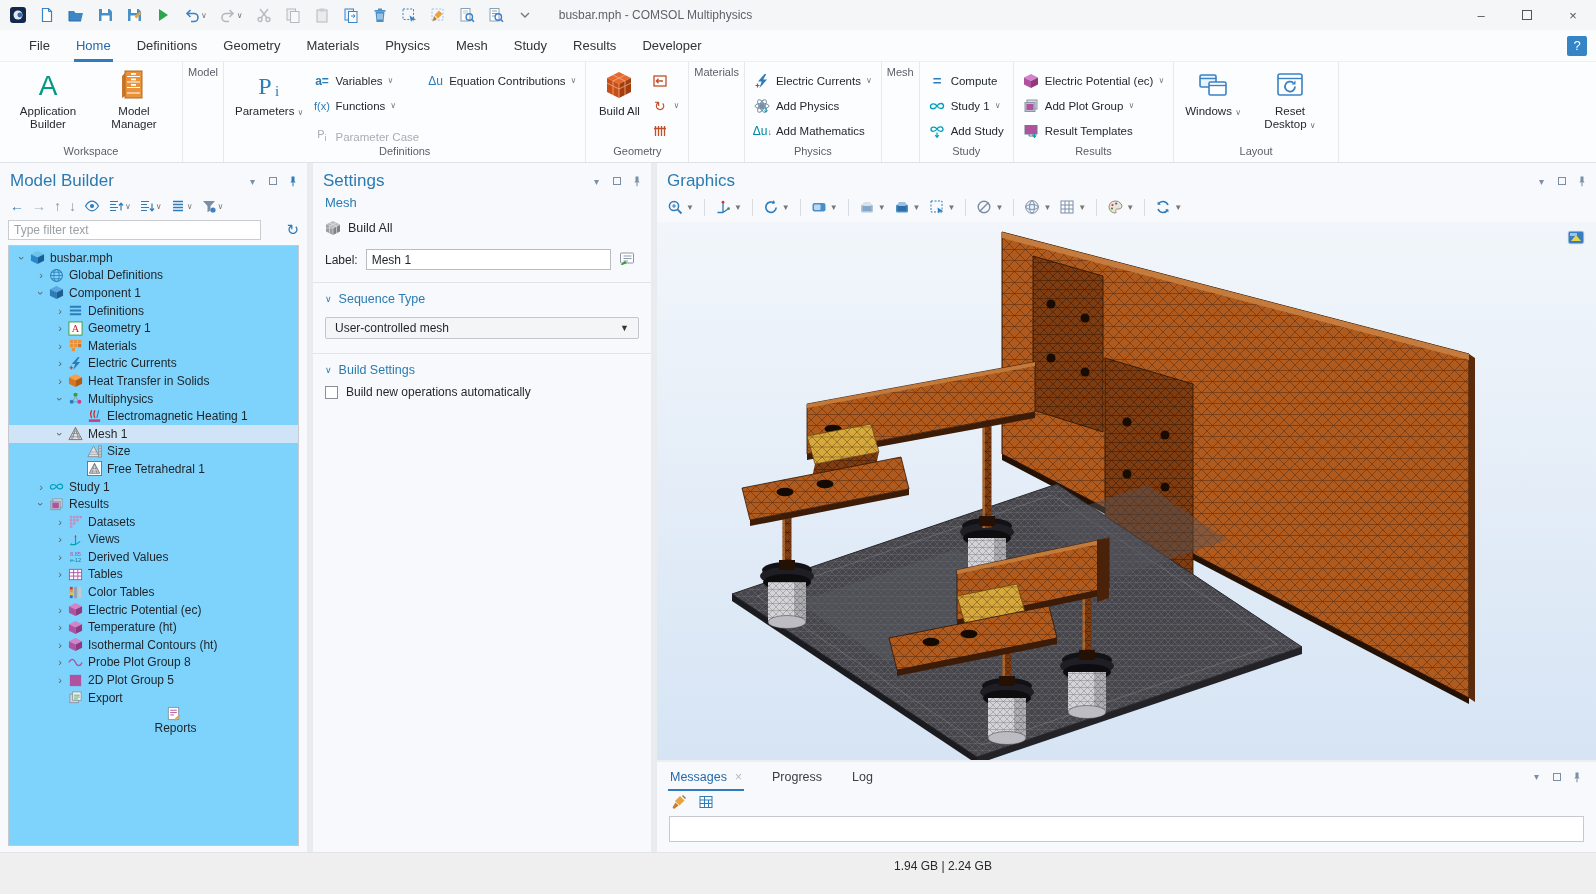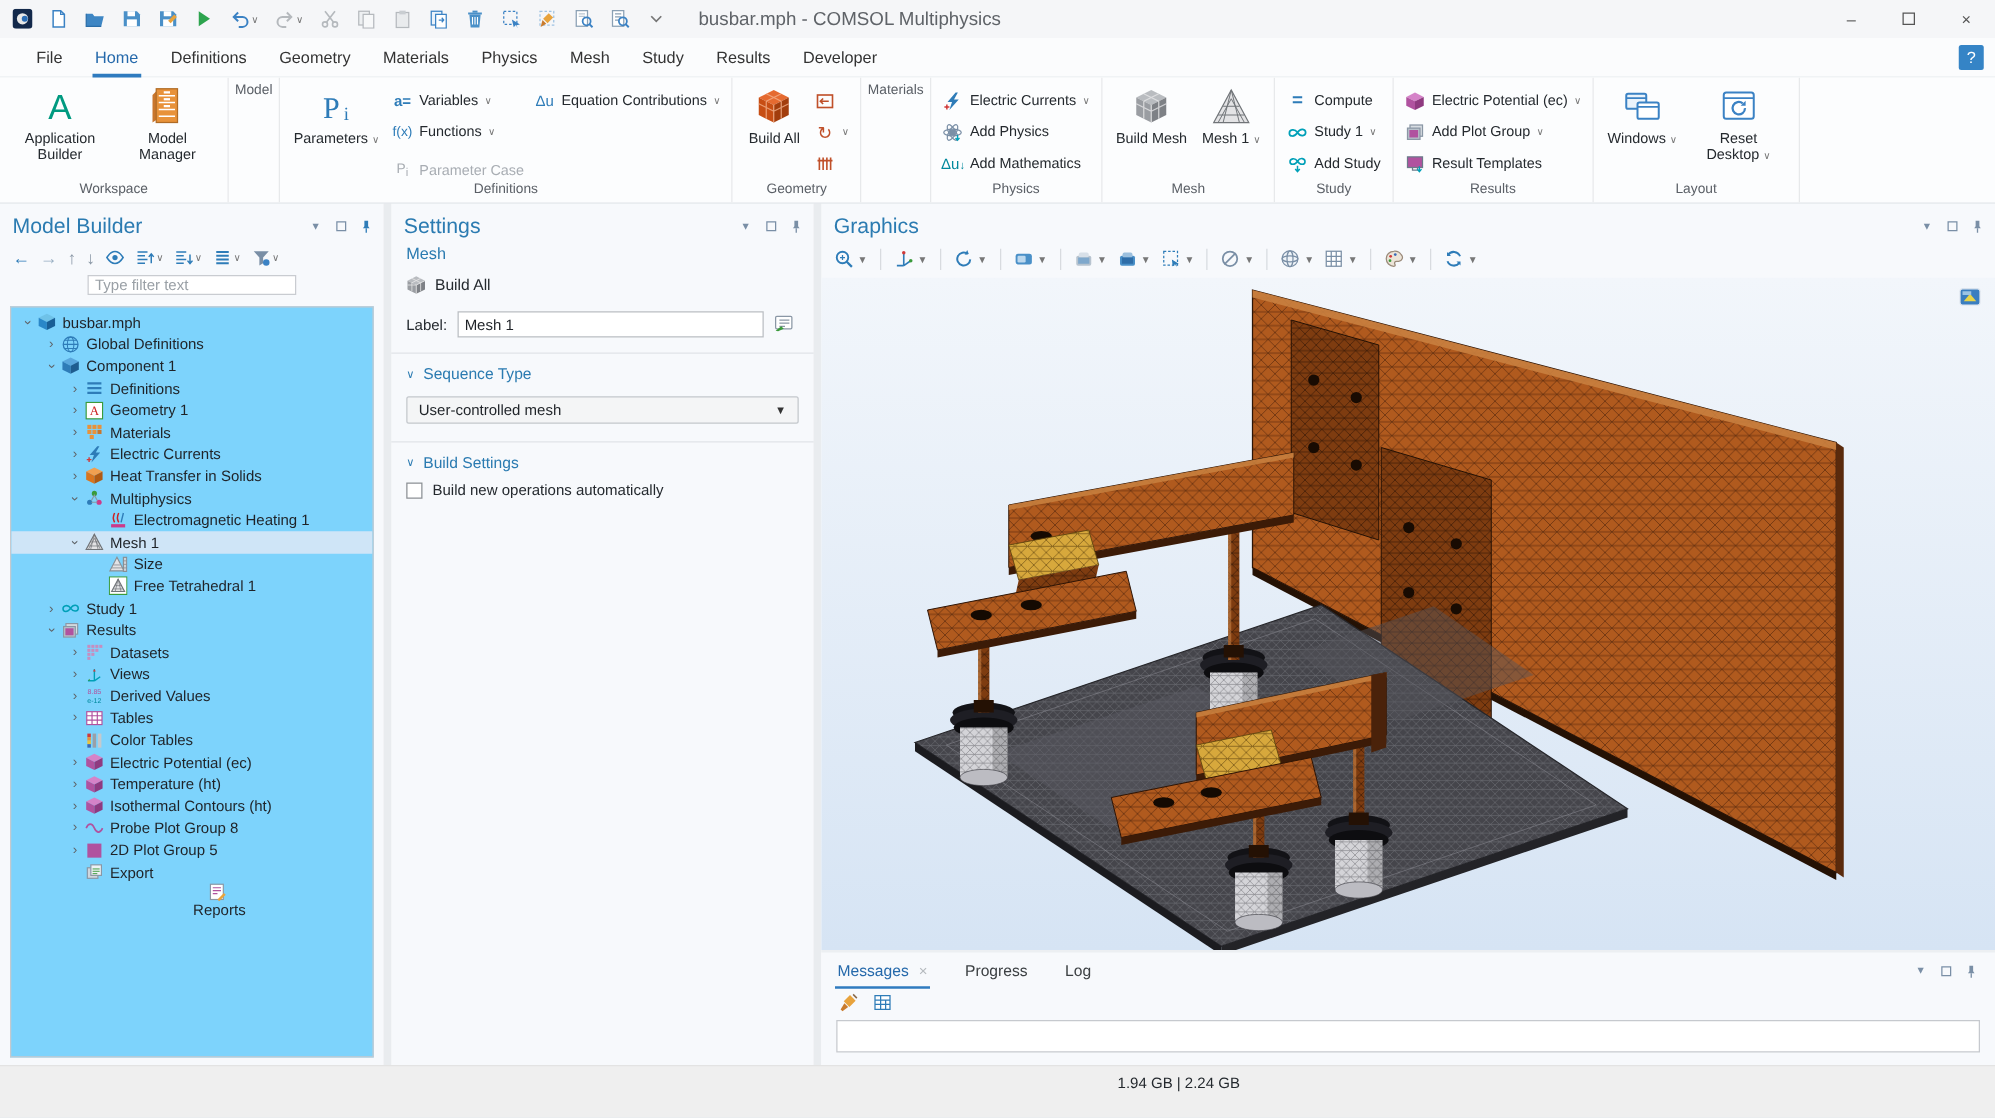--- a/index.html
+++ b/index.html
@@ -5,21 +5,21 @@
   * { box-sizing: border-box; margin: 0; padding: 0; user-select: none; }
   html,body { width:1596px; height:894px; overflow:hidden; }
   body { font-family:"Liberation Sans","DejaVu Sans",sans-serif; background:#e9ecef; color:#24292e; font-size:12px; cursor:default; }
 
   
   .titlebar { height:30px; background:#f5f6f8; display:flex; align-items:center; }
   .qat { display:flex; align-items:center; gap:13px; padding-left:10px; }
   .qbtn { display:flex; align-items:center; gap:1px; }
   .ic { width:16px; height:16px; display:block; }
   .chev { font-size:8px; color:#777; }
-  .win-title { margin-left:26px; font-size:15px; color:#5f6368; }
+  .win-title { margin-left:26px; font-size:12px; color:#5f6368; }
   .win-controls { margin-left:auto; display:flex; height:30px; }
   .wc { width:46px; display:flex; align-items:center; justify-content:center; color:#555; font-size:13px; }
   .wc .maxbox { width:10px; height:10px; border:1.2px solid #555; }
 
   
   .menubar { height:32px; background:#fbfcfd; display:flex; align-items:center; padding-left:16px; border-bottom:1px solid #edeff2; }
   .menu-item { padding:0 13px; font-size:13px; color:#333; height:32px; line-height:32px; position:relative; }
   .menu-item.active { color:#2569ab; }
   .menu-item.active::after { content:""; position:absolute; left:11px; right:11px; bottom:0; height:3px; background:#2f7bbf; }
   .help-btn { margin-left:auto; margin-right:9px; width:20px; height:20px; background:#3584c6; color:#fff; border-radius:2px; font-size:13px; display:flex; align-items:center; justify-content:center; }
@@ -44,21 +44,21 @@
   .p-set { width:338px; }
   .p-gfx { flex:1; }
   .phead { display:flex; align-items:center; padding:6px 8px 0 10px; height:30px; }
   .ptitle { font-size:17px; color:#2b7bb1; }
   .pcontrols { margin-left:auto; display:flex; gap:7px; align-items:center; color:#7a8fa6; font-size:10px; }
   .pcontrols .pc { width:13px; height:13px; display:flex; align-items:center; justify-content:center; }
   .pc .flbox { width:8px; height:8px; border:1.2px solid #7a8fa6; }
 
   .mb-tools { display:flex; align-items:center; gap:8px; padding:4px 10px 2px; height:24px; }
   .mbt { display:flex; align-items:center; gap:1px; font-size:13px; }
-  .mb-filterrow { display:flex; align-items:center; gap:25px; padding:3px 8px; height:26px;flex-direction:column; }
+  .mb-filterrow { display:flex; align-items:center; gap:25px; padding:3px 8px; height:26px; }
   .filter-input { flex:1; height:20px; border:1px solid #c9ccd1; background:#fff; font-size:12px; padding:0 5px; color:#333; font-family:inherit; }
   .filter-input::placeholder { color:#9aa0a6; }
   .tree { flex:1; margin:2px 8px 6px; background:#7dd3fc; border:1px solid #c6c9ce; overflow:hidden; padding-top:3px; }
   .trow { display:flex; align-items:center; height:17.6px; font-size:12px; color:#1f2328; white-space:nowrap; }
   .trow.selected { background:#cfe5f7; }
   .tarrow { width:14px; text-align:center; color:#5f6368; font-size:11px; flex:none; }
   .tarrow.exp { transform:rotate(90deg); }
   .ticon { width:17px; height:15px; margin-right:4px; display:flex; align-items:center; justify-content:center; flex:none; }
   .tic { width:15px; height:15px; display:block; }
 
@@ -407,46 +407,20 @@
             <span style="display:flex;width:17px;justify-content:center">
               <span style="color:#00889c;font-size:12px">Δu<span style="font-size:9px">↓</span></span>
             </span>
             <span>Add Mathematics</span>
           </div>
         </div>
       </div>
       <div class="rgroup-label">Physics</div>
     </div>
     <div class="rgroup">
-      <div class="rgroup-content">
-        <div class="rbig">
-          <span>
-            <svg class="bic" viewBox="0 0 32 32">
-              <path d="M16 3 28 9 16 15 4 9Z" fill="#b9bcc0"></path>
-              <path d="M4 9 16 15V29L4 23Z" fill="#9a9da2"></path>
-              <path d="M28 9 16 15V29L28 23Z" fill="#7e8186"></path>
-              <g stroke="#e6e6e8" stroke-width="1" opacity="0.8">
-                <path d="M10 6l12 6M22 6 10 12M4 14l12 6m12-6L16 20M10 12v14M22 12v14M16 15v14"></path>
-              </g>
-            </svg>
-          </span>
-          <span class="blabel">Build Mesh</span>
-        </div>
-        <div class="rbig">
-          <span>
-            <svg class="bic" viewBox="0 0 32 32">
-              <path d="M16 3 30 29H2Z" fill="#e3e3e5" stroke="#707478"></path>
-              <g stroke="#707478" stroke-width="0.8" fill="none">
-                <path d="M9.5 16h13M5.5 23h21M16 3 9.5 29M16 3l6.5 26M16 10 5.5 29M16 10l10.5 19"></path>
-              </g>
-            </svg>
-          </span>
-          <span class="blabel">Mesh 1 <span class="chev">∨</span></span>
-        </div>
-      </div>
       <div class="rgroup-label">Mesh</div>
     </div>
     <div class="rgroup">
       <div class="rgroup-content">
         <div class="rsmalls">
           <div class="rsmall">
             <span style="display:flex;width:17px;justify-content:center">
               <span style="color:#2e7cb8;font-size:15px;font-weight:bold">=</span>
             </span>
             <span>Compute</span>

